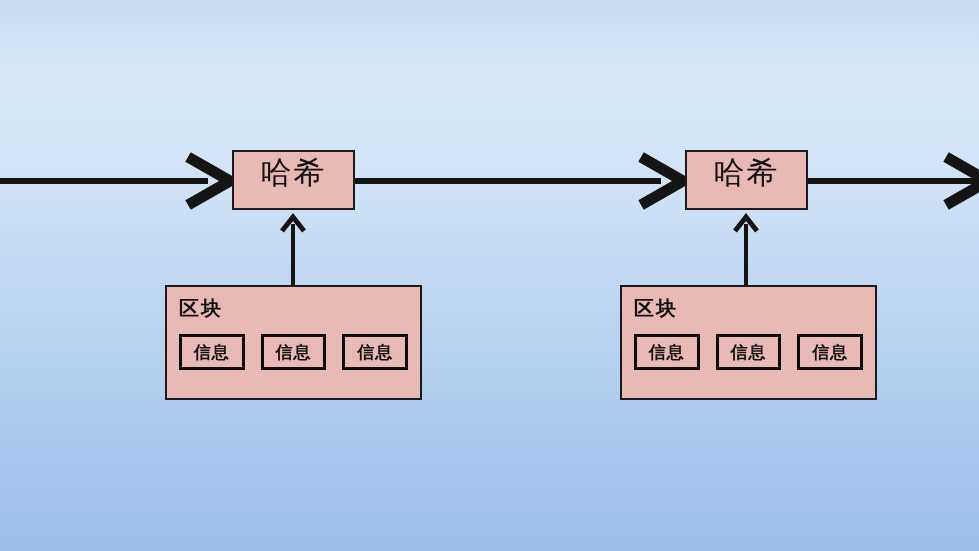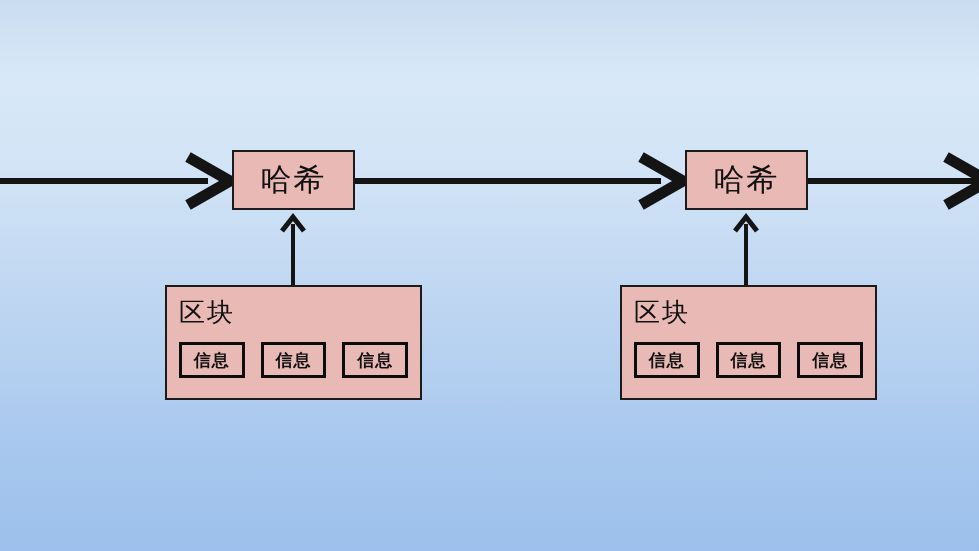--- a/index.html
+++ b/index.html
@@ -30,40 +30,40 @@
     position: absolute;
     background: #e9b9b6;
     border: 2px solid #1b1b1b;
     box-sizing: border-box;
   }
   .hash-box {
     width: 123px;
     height: 60px;
     top: 150px;
     display: flex;
-    align-items: center;
     justify-content: center;
     font-size: 31px;
     color: #111;
     letter-spacing: 2px;
   }
   .hash-box.n0 { left: 232px; }
   .hash-box.n1 { left: 685px; }
   .block-box {
     width: 257px;
     height: 115px;
     top: 285px;
     padding: 8px 12px;
   }
   .block-box.n0 { left: 165px; }
   .block-box.n1 { left: 620px; }
   .block-label {
-    font-size: 26px;
+    font-size: 20px;
     color: #111;
     letter-spacing: 2px;
+    font-weight: bold;
   }
   .info-row {
     display: flex;
     gap: 16px;
     margin-top: 12px;
   }
   .info-box {
     background: #e9b9b6;
     border: 3px solid #0c0c0c;
     box-sizing: border-box;

